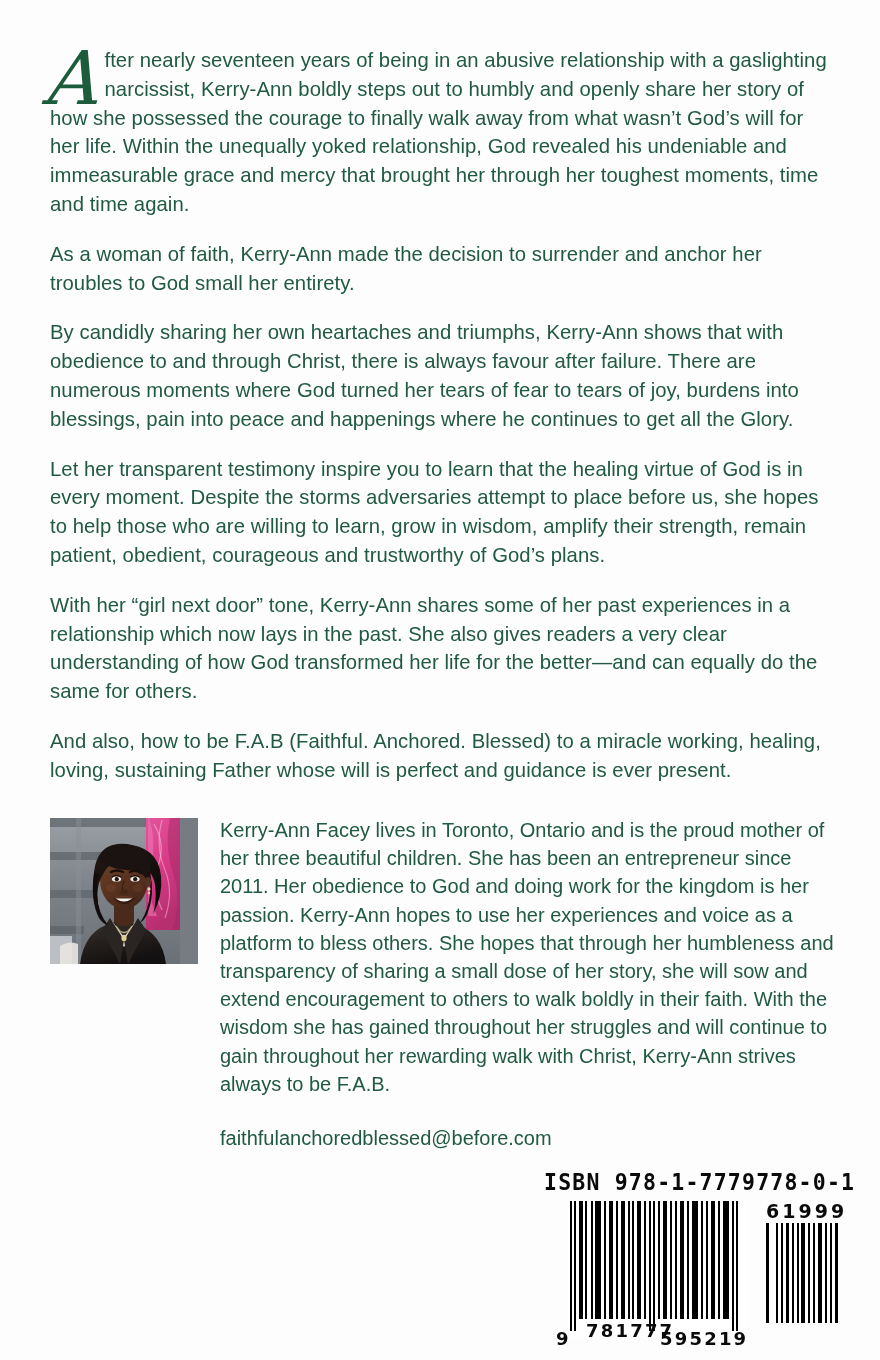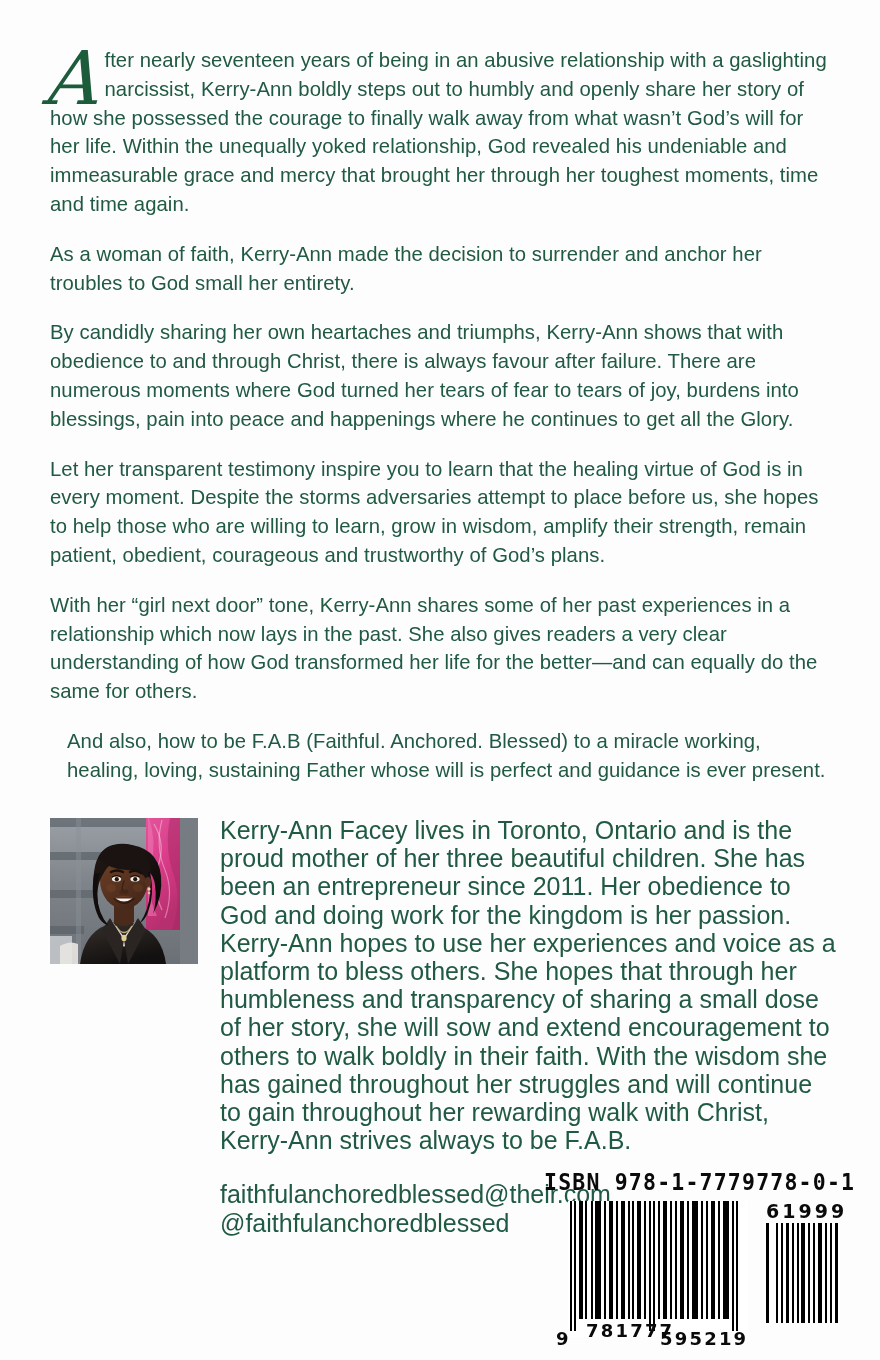--- a/index.html
+++ b/index.html
@@ -30,21 +30,21 @@
     top: 46px;
     width: 786px;
     color: #215a43;
     font-size: 20.3px;
     line-height: 28.8px;
     letter-spacing: 0.05px;
   }
   .blurb p {
     margin: 0 0 21px 0;
   }
-  .blurb p:last-child { margin-bottom: 0; margin-left: 17px; }
+  .blurb p:last-child { margin-bottom: 0; }
 
   .dropcap {
     float: left;
     font-family: "DejaVu Serif", "Liberation Serif", serif;
     font-style: italic;
     font-weight: 400;
     font-size: 74px;
     line-height: 0.82;
     color: #1d5c3b;
     margin: 2px 1px -6px 0;
@@ -69,21 +69,21 @@
     overflow: hidden;
   }
   .author-photo svg { display: block; }
 
   .author-bio {
     position: absolute;
     left: 170px;
     top: 0;
     width: 616px;
     color: #215a43;
-    font-size: 25px;
+    font-size: 20px;
     line-height: 28.2px;
   }
   .author-bio p { margin: 0; }
   .contact {
     margin-top: 26px !important;
   }
   .contact .line { display: block; }
 
   
   .barcode-block {
@@ -250,22 +250,21 @@
         <path d="M63.5 80 q10 11 21 0" stroke="#30190f" stroke-width="1.1" fill="none"></path>
 
         <ellipse cx="61" cy="70" rx="5" ry="4" fill="#7a4a2c" opacity="0.35"></ellipse>
         <ellipse cx="88" cy="70" rx="5" ry="4" fill="#7a4a2c" opacity="0.3"></ellipse>
       </svg>
     </div>
 
     <div class="author-bio">
       <p>Kerry-Ann Facey lives in Toronto, Ontario and is the proud mother of her three beautiful children. She has been an entrepreneur since 2011. Her obedience to God and doing work for the kingdom is her passion. Kerry-Ann hopes to use her experiences and voice as a platform to bless others. She hopes that through her humbleness and transparency of sharing a small dose of her story, she will sow and extend encouragement to others to walk boldly in their faith.  With the wisdom she has gained throughout her struggles and will continue to gain throughout her rewarding walk with Christ, Kerry-Ann strives always to be F.A.B.</p>
       <p class="contact">
-        <span class="line">faithfulanchoredblessed@their.com</span>
-        <span class="line">@faithfulanchoredblessed</span>
+        <span class="line">faithfulanchoredblessed@before.com</span>
       </p>
     </div>
   </div>
 
   <div class="barcode-block">
     <div class="isbn-text">ISBN 978-1-7779778-0-1</div>
 
     <div class="bars-row">
 
       <svg class="ean13" width="180" height="136" viewBox="0 0 180 136" xmlns="http://www.w3.org/2000/svg">

